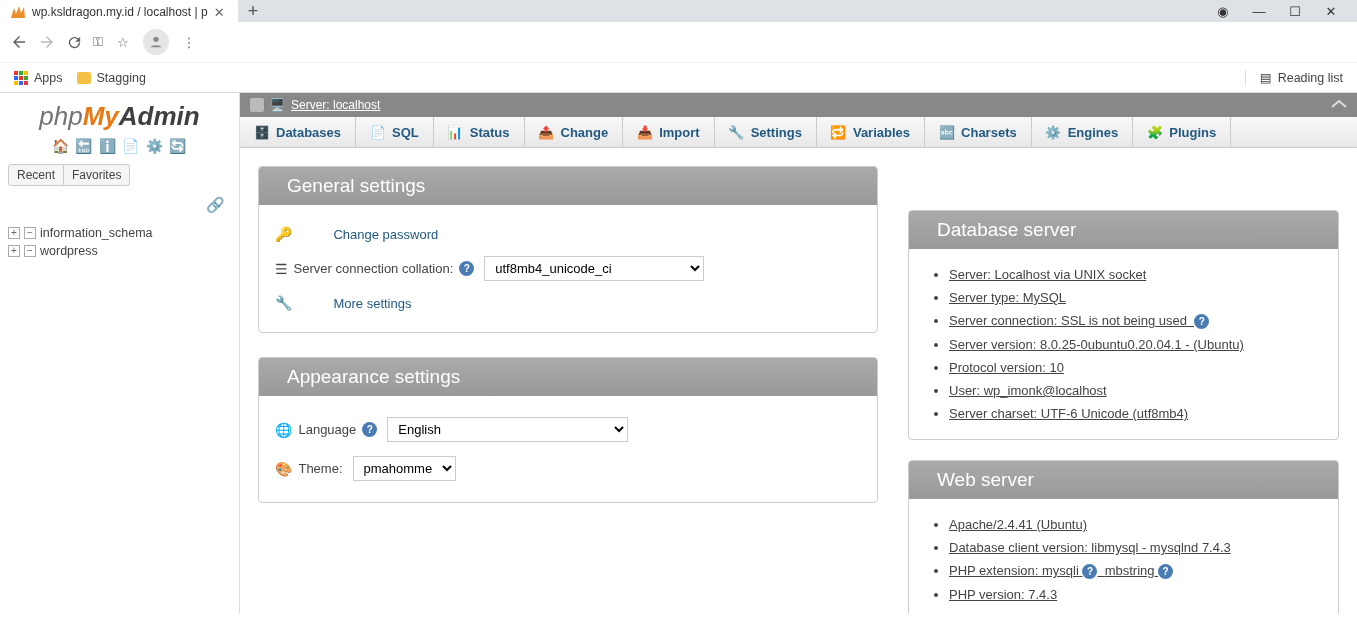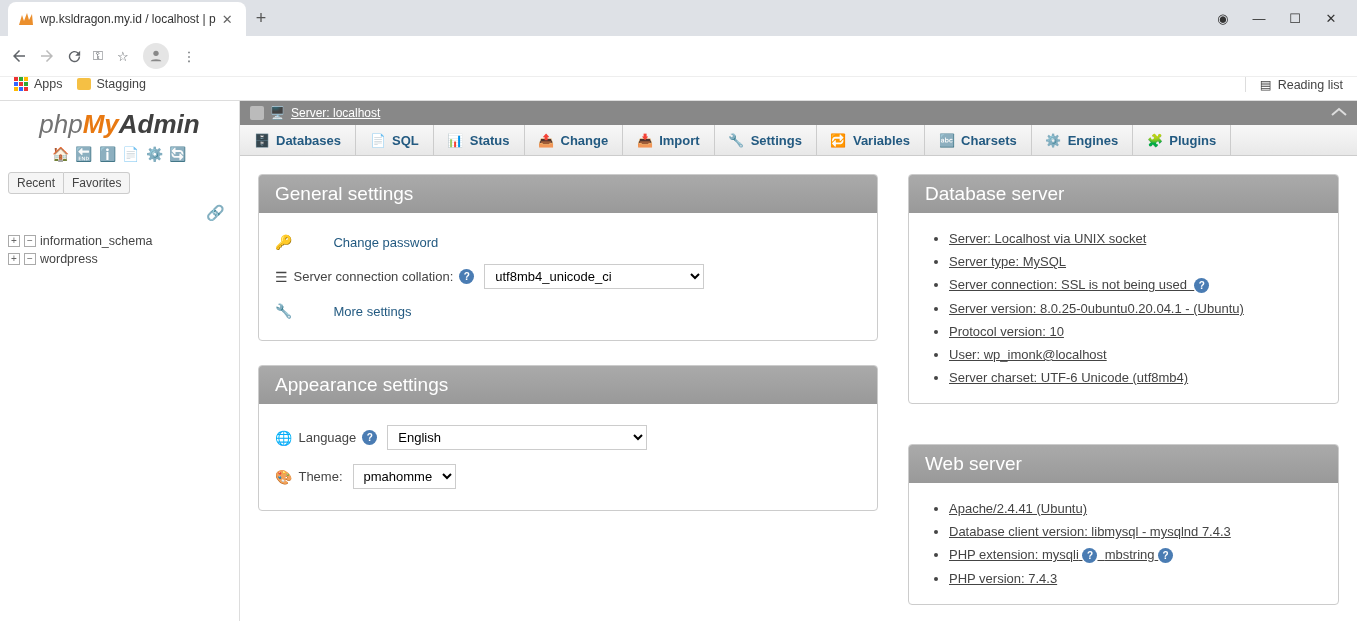--- a/index.html
+++ b/index.html
@@ -1,38 +1,38 @@
 <!DOCTYPE html>
 <html><head>
 <meta charset="utf-8">
 <style>
 * { box-sizing: border-box; margin: 0; padding: 0; }
 body { font-family: sans-serif; font-size: 13px; color: #444; background: #fff; width: 1357px; height: 626px; overflow: hidden; }
 
 
 .browser-chrome { background: #fff; border-bottom: 1px solid #ddd; }
-.tab-bar { display: flex; align-items: center; background: #dee1e6; height: 36px; padding-left: 8px; }
+.tab-bar { display: flex; align-items: center; background: #dee1e6; height: 22px; padding-left: 0; }
 .tab { display: flex; align-items: center; background: #fff; border-radius: 8px 8px 0 0; padding: 6px 10px; height: 34px; margin-top: 2px; min-width: 210px; gap: 6px; }
 .tab-favicon { width: 16px; height: 16px; color: #eb8f2d; display: inline-flex; align-items: center; }
 .tab-title { font-size: 12px; color: #333; white-space: nowrap; overflow: hidden; text-overflow: ellipsis; flex: 1; }
 .tab-close { width: 14px; color: #666; cursor: pointer; }
 .new-tab { margin-left: 10px; color: #555; font-size: 18px; cursor: pointer; }
 .window-controls { margin-left: auto; display: flex; gap: 20px; padding-right: 18px; color: #333; }
 .window-controls span { cursor: pointer; width:16px; text-align:center; }
 
 .addr-bar { display: flex; align-items: center; height: 40px; padding: 0 10px; gap: 10px; }
 .nav-btn { color: #5f6368; cursor: pointer; display:inline-flex; }
 .nav-btn.fade { color: #bbb; }
 .addr-input { flex: 1; background: #f1f3f4; border-radius: 20px; height: 30px; display: flex; align-items: center; padding: 0 14px; gap: 8px; color: #5f6368; font-size: 14px; }
 .addr-input .url { color: #202124; }
 .addr-input .url-faded { color: #b8b8b8; }
 .right-icons { display: flex; align-items: center; gap: 14px; color: #5f6368; }
 .avatar { width: 26px; height: 26px; border-radius: 50%; background: #e5e5e5; display: flex; align-items: center; justify-content: center; }
 
-.bookmark-bar { display: flex; align-items: flex-start; height: 24px; padding: 0 14px; gap: 14px; font-size: 12.5px; border-top: 1px solid #eee; }
+.bookmark-bar { display: flex; align-items: center; height: 30px; padding: 0 14px; gap: 14px; font-size: 12.5px; border-top: 1px solid #eee; }
 .bm-item { display: flex; align-items: center; gap: 6px; cursor: pointer; }
 .apps-icon { display: inline-grid; grid-template-columns: repeat(3,4px); grid-gap:1px; }
 .apps-icon i { width:4px; height:4px; }
 .reading-list { margin-left: auto; display: flex; align-items: center; gap: 6px; border-left: 1px solid #ddd; padding-left: 14px; }
 
 
 .app { display: flex; height: calc(626px - 106px); }
 .sidebar { width: 240px; background: #fff; border-right: 1px solid #ddd; display: flex; flex-direction: column; align-items: stretch; }
 .logo { text-align: center; padding: 8px 0 2px; font-size: 26px; font-weight: bold; font-style: italic; }
 .logo .php { color: #737373; font-weight: normal; }
@@ -53,33 +53,33 @@
 .main { flex: 1; background: #fff; overflow: auto; }
 .breadcrumb { background: #888; color: #fff; font-size: 12px; padding: 5px 10px; display:flex; align-items:center; gap:6px; }
 .breadcrumb .collapse-left { width:14px; height:14px; background:#bbb; border-radius:2px; }
 
 .top-tabs { display: flex; background: linear-gradient(#f8f8f8,#e8e8e8); border-bottom: 1px solid #ccc; }
 .top-tab { display: flex; align-items: center; gap: 6px; padding: 7px 14px; border-right: 1px solid #ccc; cursor: pointer; font-size: 13px; color: #235a81; font-weight: bold; }
 .top-tab .ico { width:16px; height:16px; display:inline-flex; align-items:center; justify-content:center; }
 
 .content { display: flex; gap: 30px; padding: 18px; align-items: flex-start; }
 .col-left { flex: 0 0 620px; display: flex; flex-direction: column; gap: 24px; }
-.col-right { flex: 1; display: flex; flex-direction: column; gap: 40px; }
+.col-right { flex: 1; display: flex; flex-direction: column; gap: 20px; margin-top: 44px; }
 
 .panel { border: 1px solid #ccc; border-radius: 4px; overflow: hidden; }
-.panel-header { background: linear-gradient(#aaa,#999); color: #fff; font-size: 19px; padding: 8px 16px; }
+.panel-header { background: linear-gradient(#aaa,#999); color: #fff; font-size: 19px; padding: 8px 28px; }
 .panel-body { padding: 14px 16px; font-size: 13px; }
 .panel-body ul { list-style: disc; padding-left: 24px; }
 .panel-body li { padding: 4px 0; text-decoration: underline; }
 .setting-row { display: flex; align-items: center; gap: 10px; padding: 7px 0; }
 .setting-row a, .link { color: #235a81; cursor: pointer; margin-left: 31px; }
 .setting-row .lbl { display: flex; align-items: center; gap: 6px; }
 select { border: 1px solid #ccc; padding: 3px 6px; font-size: 13px; background:#fff; }
 .sel-wide { width: 220px; }
-.sel-med { width: 260px; }
+.sel-med { width: 241px; }
 .help-icon { display:inline-flex; width:15px; height:15px; border-radius:50%; background:#4a7cb3; color:#fff; font-size:10px; align-items:center; justify-content:center; font-weight:bold; }
 .small-ico { font-size:14px; }
 </style>
 </head>
 <body>
 
 <div class="browser-chrome">
   <div class="tab-bar">
     <div class="tab">
       <span class="tab-favicon">

